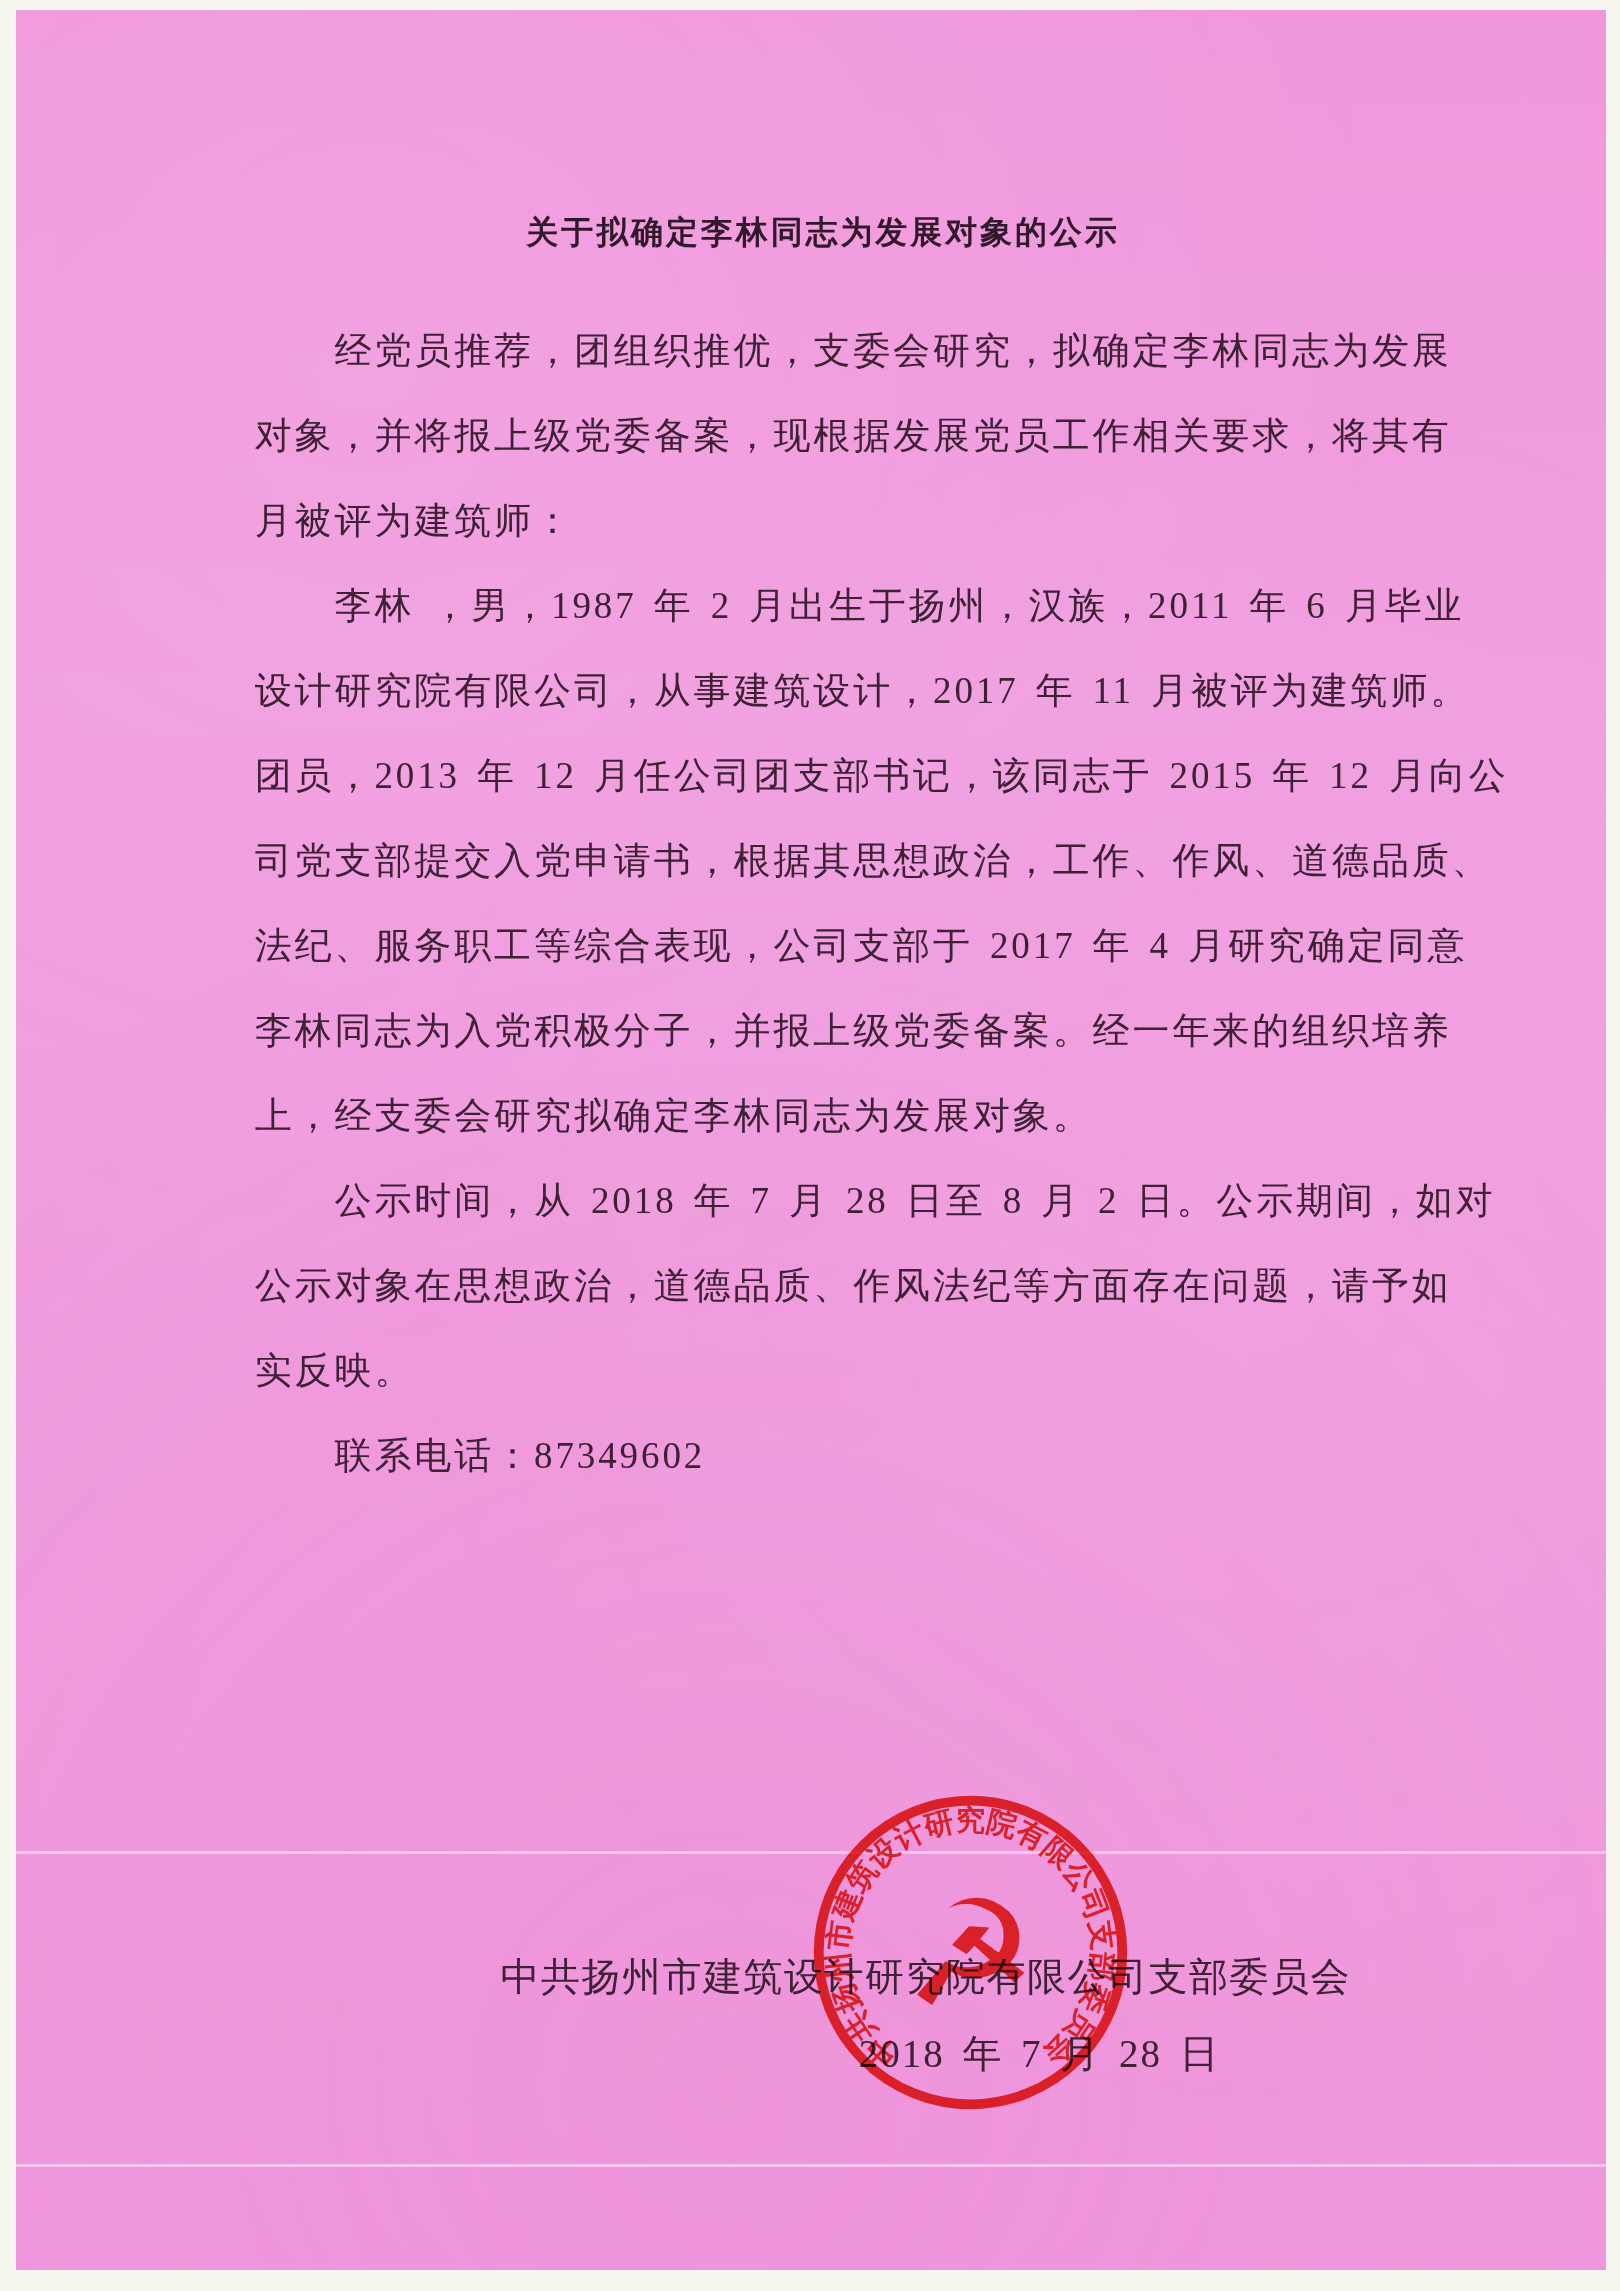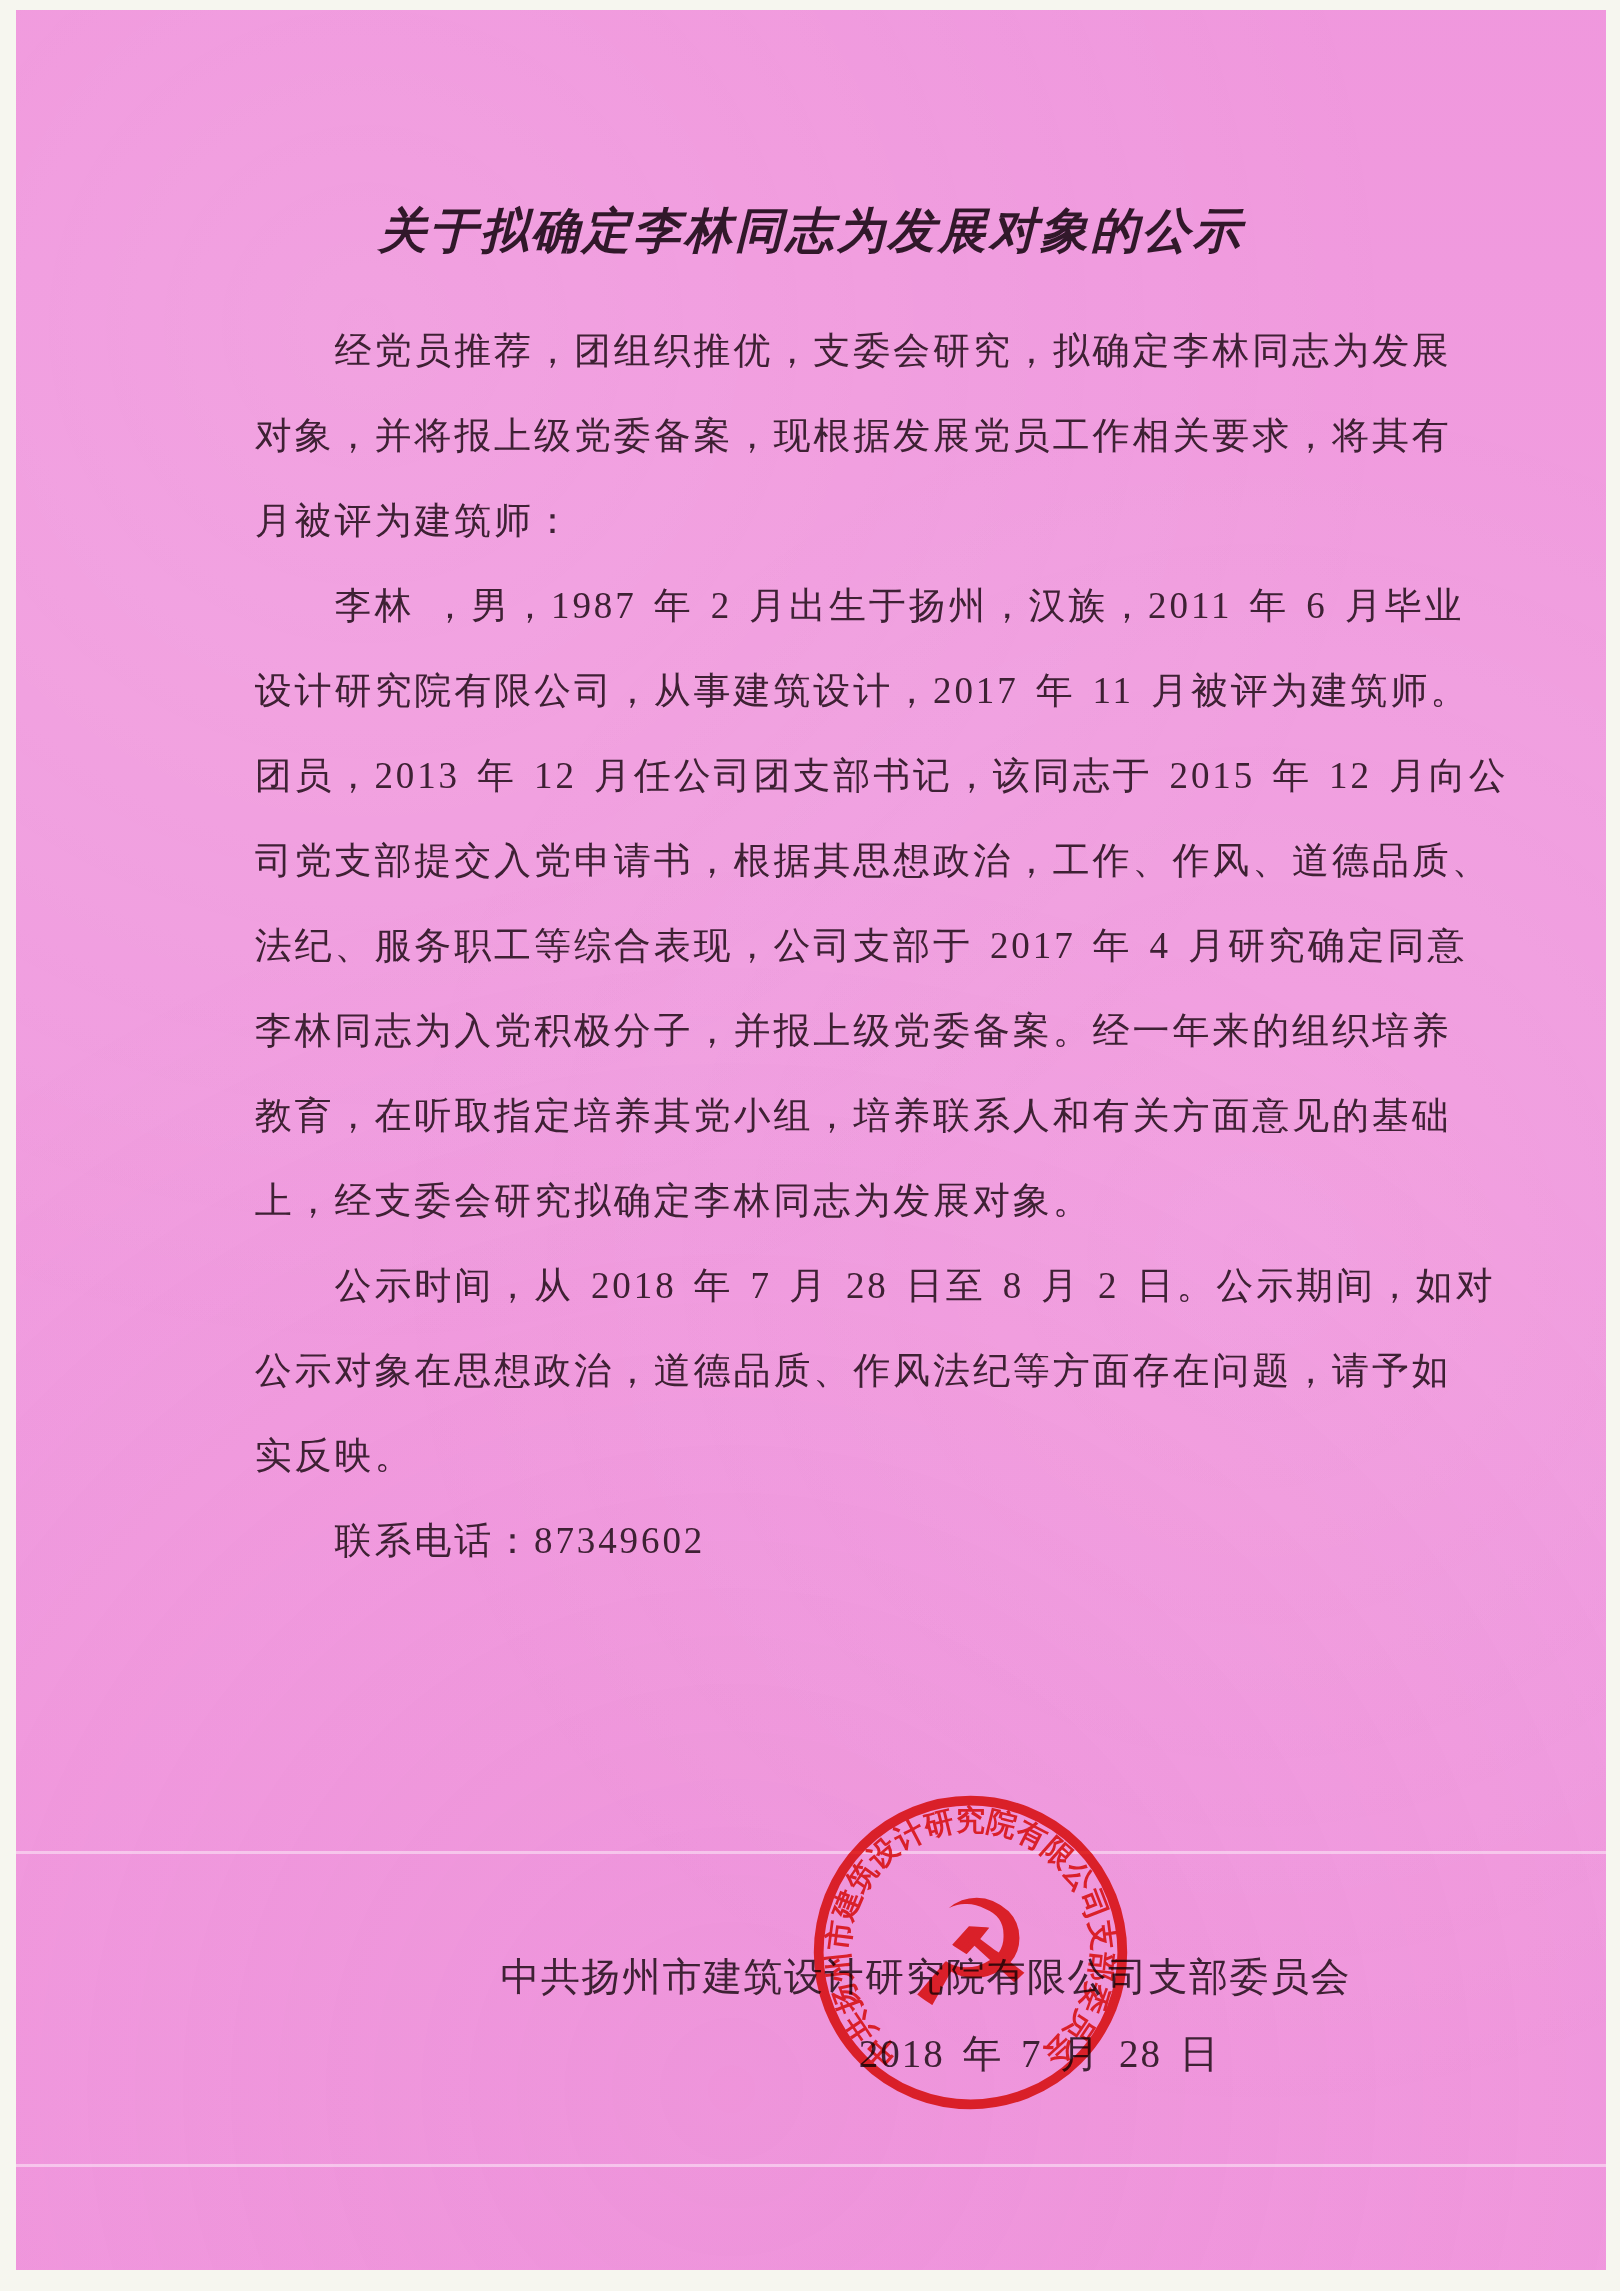--- a/index.html
+++ b/index.html
@@ -33,27 +33,26 @@
     height: 2.9px;
     background: rgba(255,255,255,0.45);
   }
   .scanline-1 { top: 1841px; }
   .scanline-2 { top: 2154px; }
   .title {
     position: absolute;
     top: 189px;
     left: 0;
     width: 100%;
-    margin: 0;
+    margin: 12px;
     text-align: center;
-    font-size: 48px;
+    font-size: 32px;
     font-weight: bold;
     letter-spacing: 2.9px;
     color: #31182a;
-    font-style: italic;
   }
   .body-lines {
     position: absolute;
     top: 298px;
     left: 239px;
     width: 1225px;
   }
   .body-lines .line {
     height: 85px;
     line-height: 85px;
@@ -121,21 +120,20 @@
     <div class="body-lines">
         <div class="line">　　经党员推荐，团组织推优，支委会研究，拟确定李林同志为发展</div>
         <div class="line">对象，并将报上级党委备案，现根据发展党员工作相关要求，将其有</div>
         <div class="line">月被评为建筑师：</div>
         <div class="line">　　李林 ，男，1987 年 2 月出生于扬州，汉族，2011 年 6 月毕业</div>
         <div class="line">设计研究院有限公司，从事建筑设计，2017 年 11 月被评为建筑师。</div>
         <div class="line">团员，2013 年 12 月任公司团支部书记，该同志于 2015 年 12 月向公</div>
         <div class="line">司党支部提交入党申请书，根据其思想政治，工作、作风、道德品质、</div>
         <div class="line">法纪、服务职工等综合表现，公司支部于 2017 年 4 月研究确定同意</div>
         <div class="line">李林同志为入党积极分子，并报上级党委备案。经一年来的组织培养</div>
-        <div class="line">教育，在听取指定培养其党小组，培养联系人和有关方面意见的基础</div>
         <div class="line">上，经支委会研究拟确定李林同志为发展对象。</div>
         <div class="line">　　公示时间，从 2018 年 7 月 28 日至 8 月 2 日。公示期间，如对</div>
         <div class="line">公示对象在思想政治，道德品质、作风法纪等方面存在问题，请予如</div>
         <div class="line">实反映。</div>
         <div class="line">　　联系电话：87349602</div>
       </div>
 
     <div class="signature">中共扬州市建筑设计研究院有限公司支部委员会</div>
 
     <div class="date">2018 年 7 月 28 日</div>

